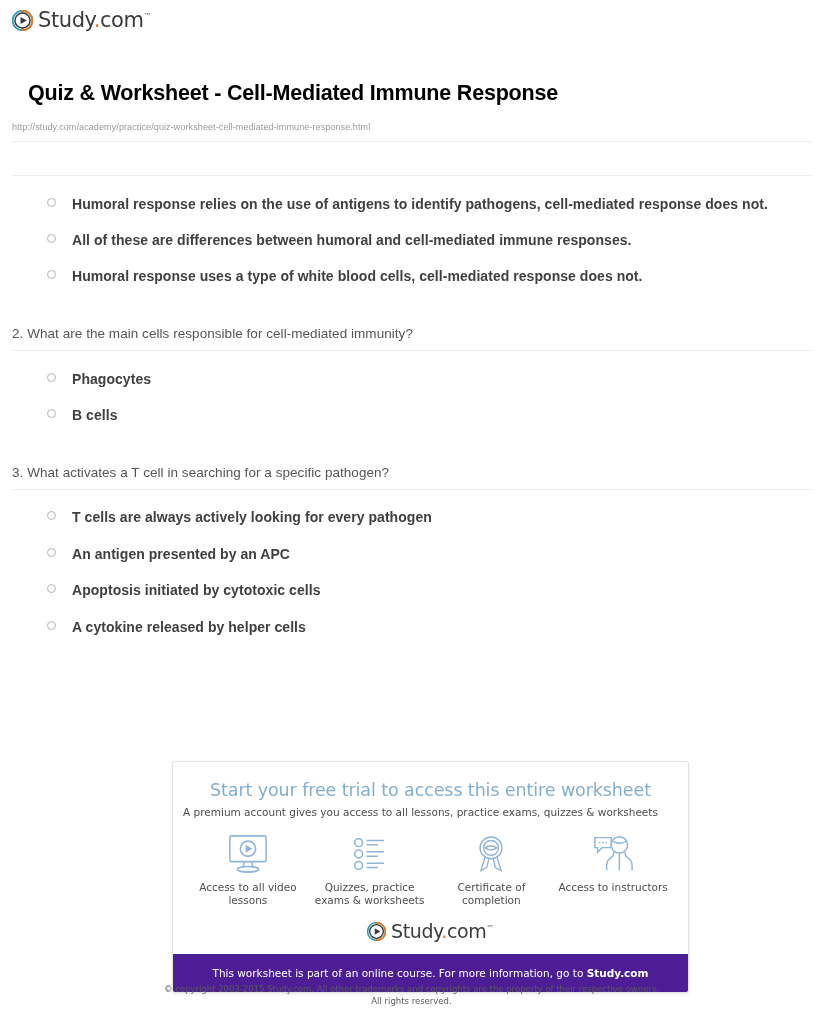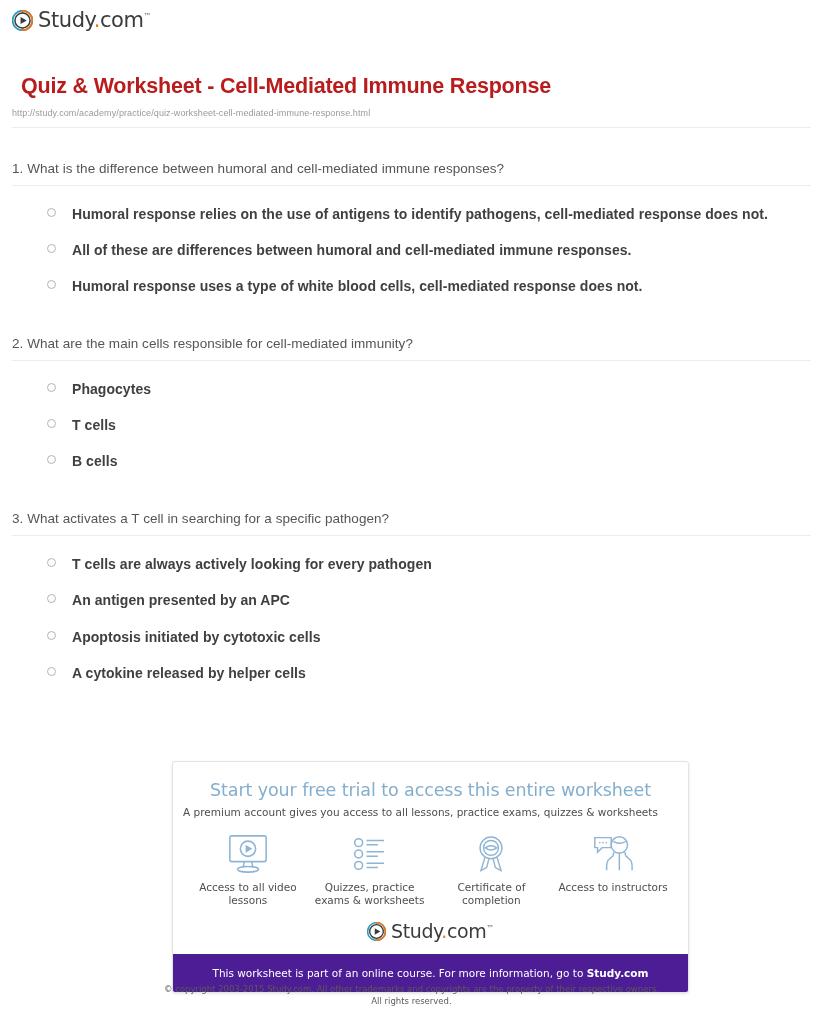--- a/index.html
+++ b/index.html
@@ -26,24 +26,24 @@
     font-family: "DejaVu Sans", sans-serif;
     line-height: 1;
     white-space: nowrap;
   }
   .logo-text .dot { color: #e8761b; }
   .logo-tm { font-size: 8px; vertical-align: super; color:#6f6f6f; }
 
   
   .title-block { padding: 30px 12px 0 12px; }
   h1.page-title {
-    margin: 9px;
+    margin: 16px;
     font-size: 21.5px;
     font-weight: bold;
-    color: #b91c1c;
+    color: #000000;
     letter-spacing: -0.2px;
     font-family: "Liberation Sans", sans-serif;
   }
   .page-url {
     margin-top: 5px;
     font-size: 9px;
     color: #9a9a9a;
     letter-spacing: 0.1px;
   }
   .rule-top {
@@ -180,21 +180,20 @@
 
 <div class="title-block">
   <h1 class="page-title">Quiz &amp; Worksheet - Cell-Mediated Immune Response</h1>
   <div class="page-url">http://study.com/academy/practice/quiz-worksheet-cell-mediated-immune-response.html</div>
 </div>
 <div class="rule-top"></div>
 
 <div class="questions">
 
   <div class="question">
-    <div class="q-text">1. What is the difference between humoral and cell-mediated immune responses?</div>
     <div class="q-rule"></div>
     <div class="options">
       <div class="option">
         <span class="radio"></span>
         <span class="opt-label">Humoral response relies on the use of antigens to identify pathogens, cell-mediated response does not.</span>
       </div>
       <div class="option">
         <span class="radio"></span>
         <span class="opt-label">All of these are differences between humoral and cell-mediated immune responses.</span>
       </div>
@@ -205,24 +204,20 @@
     </div>
   </div>
 
   <div class="question">
     <div class="q-text">2. What are the main cells responsible for cell-mediated immunity?</div>
     <div class="q-rule"></div>
     <div class="options">
       <div class="option">
         <span class="radio"></span>
         <span class="opt-label">Phagocytes</span>
-      </div>
-      <div class="option">
-        <span class="radio"></span>
-        <span class="opt-label">T cells</span>
       </div>
       <div class="option">
         <span class="radio"></span>
         <span class="opt-label">B cells</span>
       </div>
     </div>
   </div>
 
   <div class="question">
     <div class="q-text">3. What activates a T cell in searching for a specific pathogen?</div>

